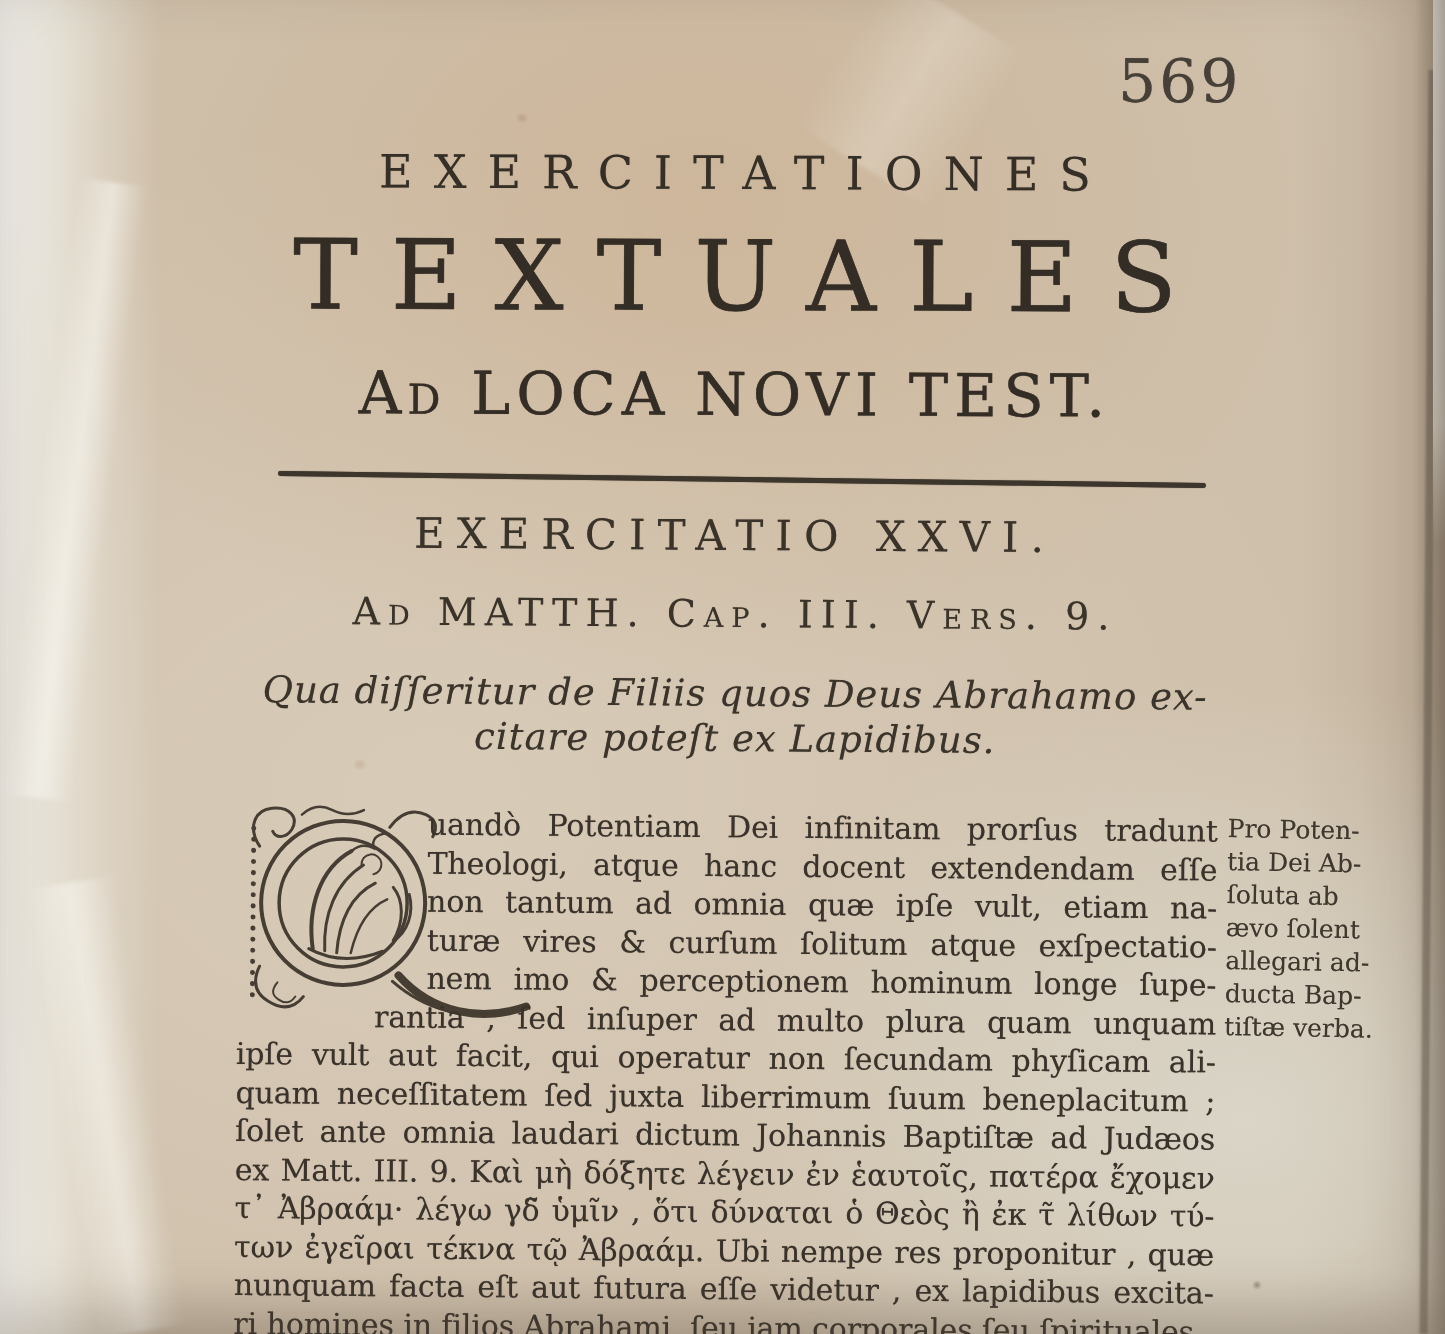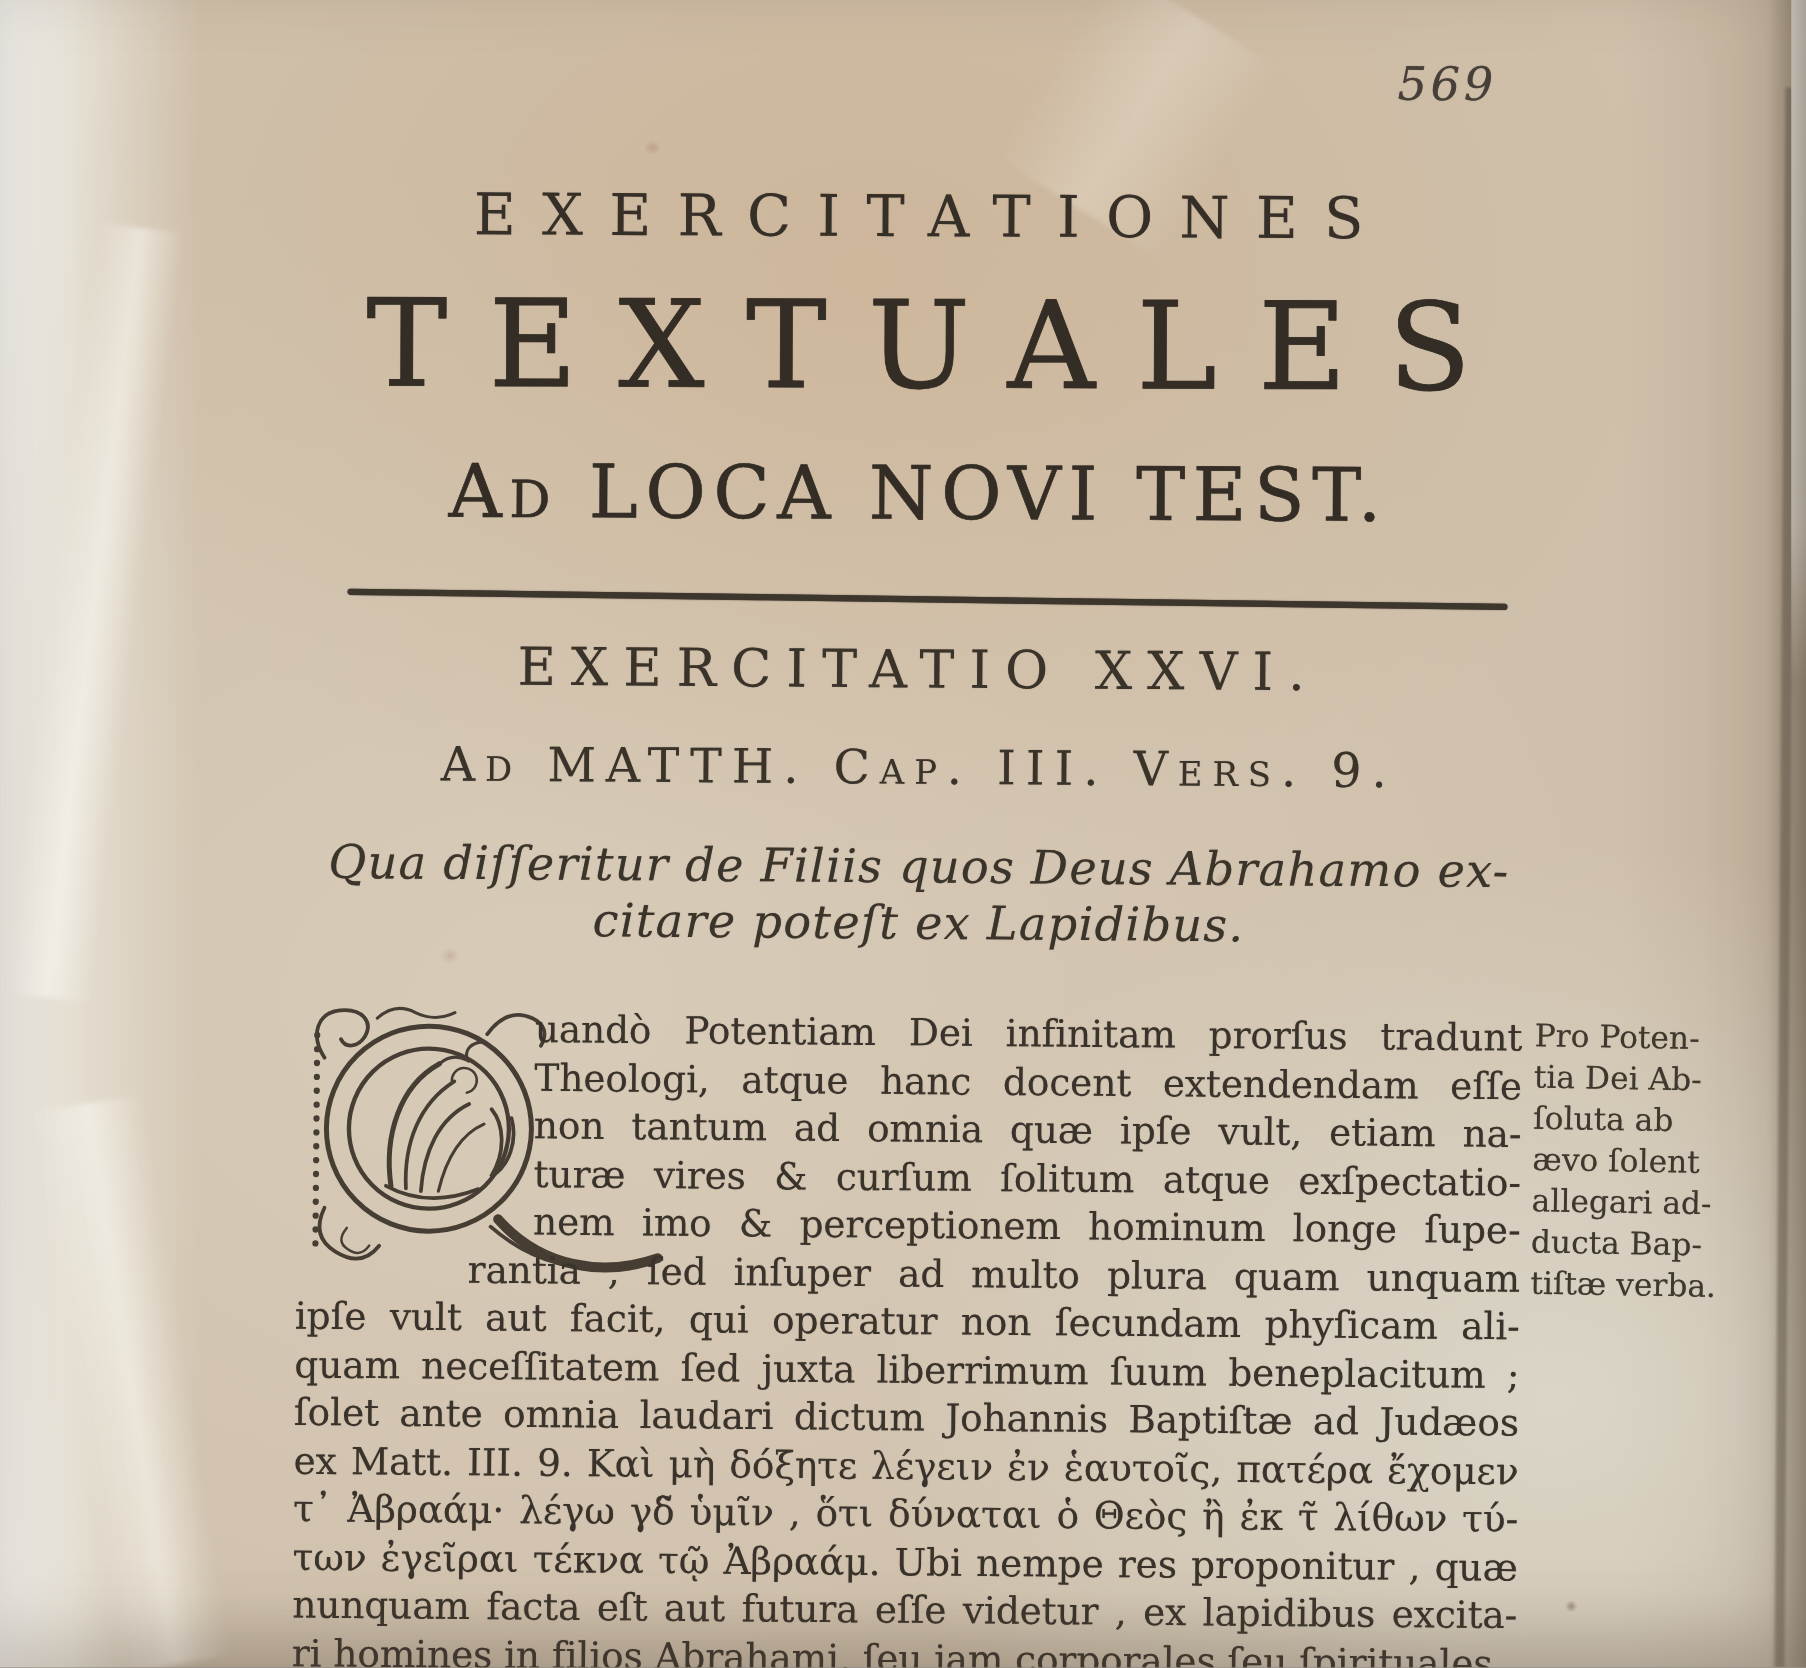--- a/index.html
+++ b/index.html
@@ -11,21 +11,21 @@
       radial-gradient(1200px 900px at 30% 60%, rgba(226,216,200,.45), rgba(226,216,200,0) 75%),
       linear-gradient(90deg, #edebe7 0px, #e6e1d6 55px, rgba(230,224,213,0) 160px),
       linear-gradient(270deg, rgba(122,104,86,.38) 0px, rgba(150,131,110,.22) 34px, rgba(0,0,0,0) 150px),
       linear-gradient(0deg, rgba(120,104,88,.18) 0px, rgba(0,0,0,0) 60px),
       #cfc0ab;
   }
   .page *{pointer-events:none;}
   .txt{position:absolute;text-shadow:0 0 .7px rgba(58,48,38,.55);}
   .center{width:980px;left:245px;text-align:center;}
 
-  .pagenum{left:1118px;top:46px;font-style:italic;font-size:37px;color:#474039;
+  .pagenum{left:1118px;top:46px;font-size:60px;color:#474039;
     letter-spacing:3px;transform:rotate(.3deg);}
   .t1{top:146px;font-size:46px;letter-spacing:21px;text-indent:21px;color:#352f27;
     transform:rotate(.25deg);}
   .t2{top:220px;font-size:97px;letter-spacing:33px;text-indent:33px;color:#332d25;
     -webkit-text-stroke:.6px #332d25;transform:rotate(.2deg);}
   .t3{top:360px;font-size:59px;letter-spacing:6px;font-variant:small-caps;color:#332d25;
     -webkit-text-stroke:.4px #332d25;transform:rotate(.25deg);}
   .rule{position:absolute;left:278px;top:477px;width:928px;height:5px;background:#3d362c;
     border-radius:3px;transform:rotate(.75deg);box-shadow:0 0 1px #3d362c;}
   .h2{top:511px;font-size:42px;letter-spacing:12px;color:#3a332a;transform:rotate(.4deg);}

